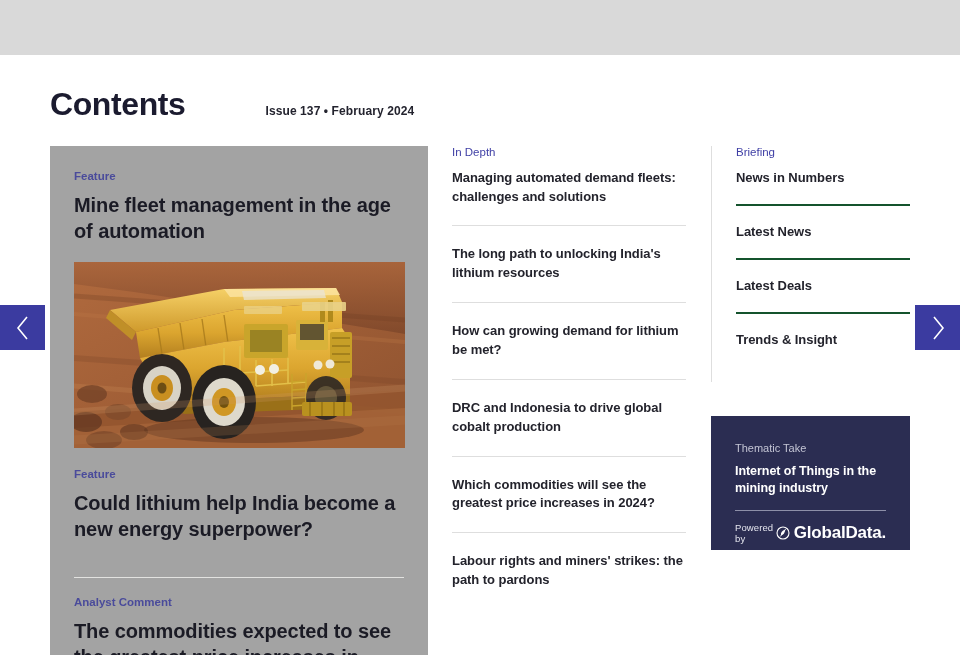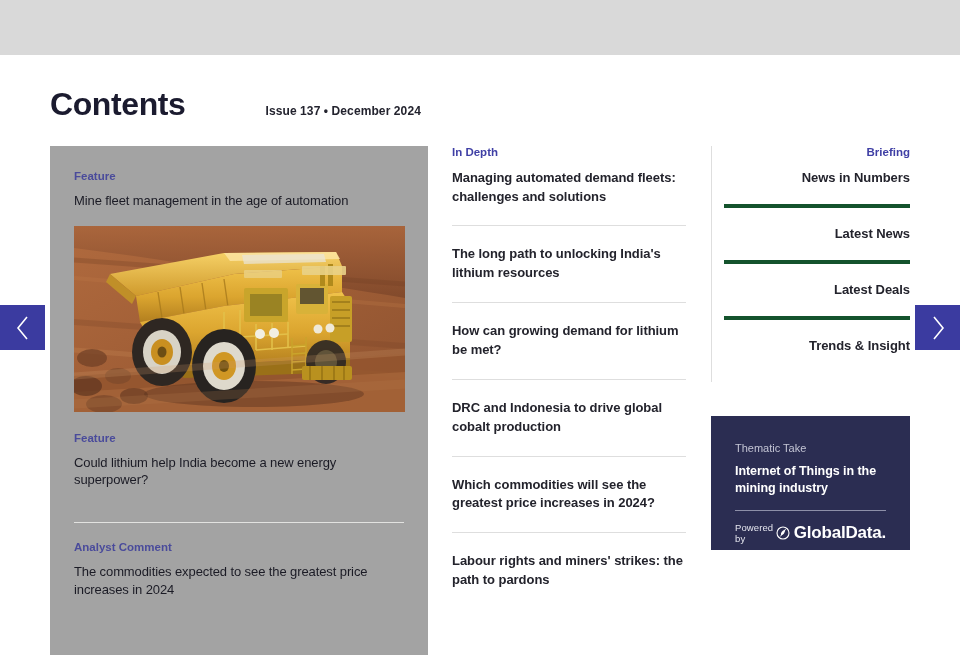--- a/index.html
+++ b/index.html
@@ -88,22 +88,22 @@
     padding: 24px 24px 4px 24px;
   }
   .kicker {
     font-size: 11.5px;
     font-weight: 700;
     color: #4a4b9b;
     line-height: 1.2;
     margin-bottom: 8px;
   }
   .feature-headline {
-    font-size: 13px;
-    font-weight: 400;
+    font-size: 20px;
+    font-weight: 700;
     color: #1b1b25;
     line-height: 1.33;
     letter-spacing: -0.1px;
   }
 
   .hero-image {
     position: relative;
     width: 331px;
     height: 186px;
     margin-top: 17px;
@@ -117,21 +117,21 @@
 
   
   .mid-col {
     position: absolute;
     top: 0;
     left: 452px;
     width: 234px;
   }
   .col-kicker {
     font-size: 11.5px;
-    font-weight: 700;
+    font-weight: 400;
     color: #3f3fa5;
     line-height: 1.2;
     margin-bottom: 9px;
   }
   .mid-item {
     font-size: 13px;
     font-weight: 700;
     color: #23232c;
     line-height: 1.45;
     letter-spacing: -0.05px;
@@ -141,33 +141,32 @@
   }
   .mid-item + .mid-item { padding-top: 19px; }
   .mid-item:last-child { border-bottom: none; }
 
   
   .right-col {
     position: absolute;
     top: 0;
     left: 711px;
     width: 199px;
-    padding-left: 12px;
+    padding-left: 24px;
     border-left: 1px solid #dedede;
     min-height: 236px;
-    text-align: right;
   }
   .right-item {
     font-size: 13px;
     font-weight: 700;
     color: #23232c;
     line-height: 1.4;
     letter-spacing: -0.05px;
     padding-bottom: 17px;
-    border-bottom: 4px solid #14532d;
+    border-bottom: 2px solid #14532d;
     cursor: pointer;
   }
   .right-item + .right-item { padding-top: 17px; }
   .right-item:last-child { border-bottom: none; }
 
   
   .thematic {
     position: absolute;
     top: 270px;
     left: 711px;
@@ -215,21 +214,21 @@
 </style>
 </head>
 <body>
 
 <div class="page">
 
   <div class="top-band"></div>
 
   <div class="header">
     <div class="page-title">Contents</div>
-    <div class="issue-line">Issue 137 • December 2024</div>
+    <div class="issue-line">Issue 137 • February 2024</div>
   </div>
 
   <div class="nav-arrow left">
     <svg width="16" height="26" viewBox="0 0 16 26">
       <polyline points="12,2 3,13 12,24" fill="none" stroke="#ffffff" stroke-width="1.6"></polyline>
     </svg>
   </div>
   <div class="nav-arrow right">
     <svg width="16" height="26" viewBox="0 0 16 26">
       <polyline points="4,2 13,13 4,24" fill="none" stroke="#ffffff" stroke-width="1.6"></polyline>

